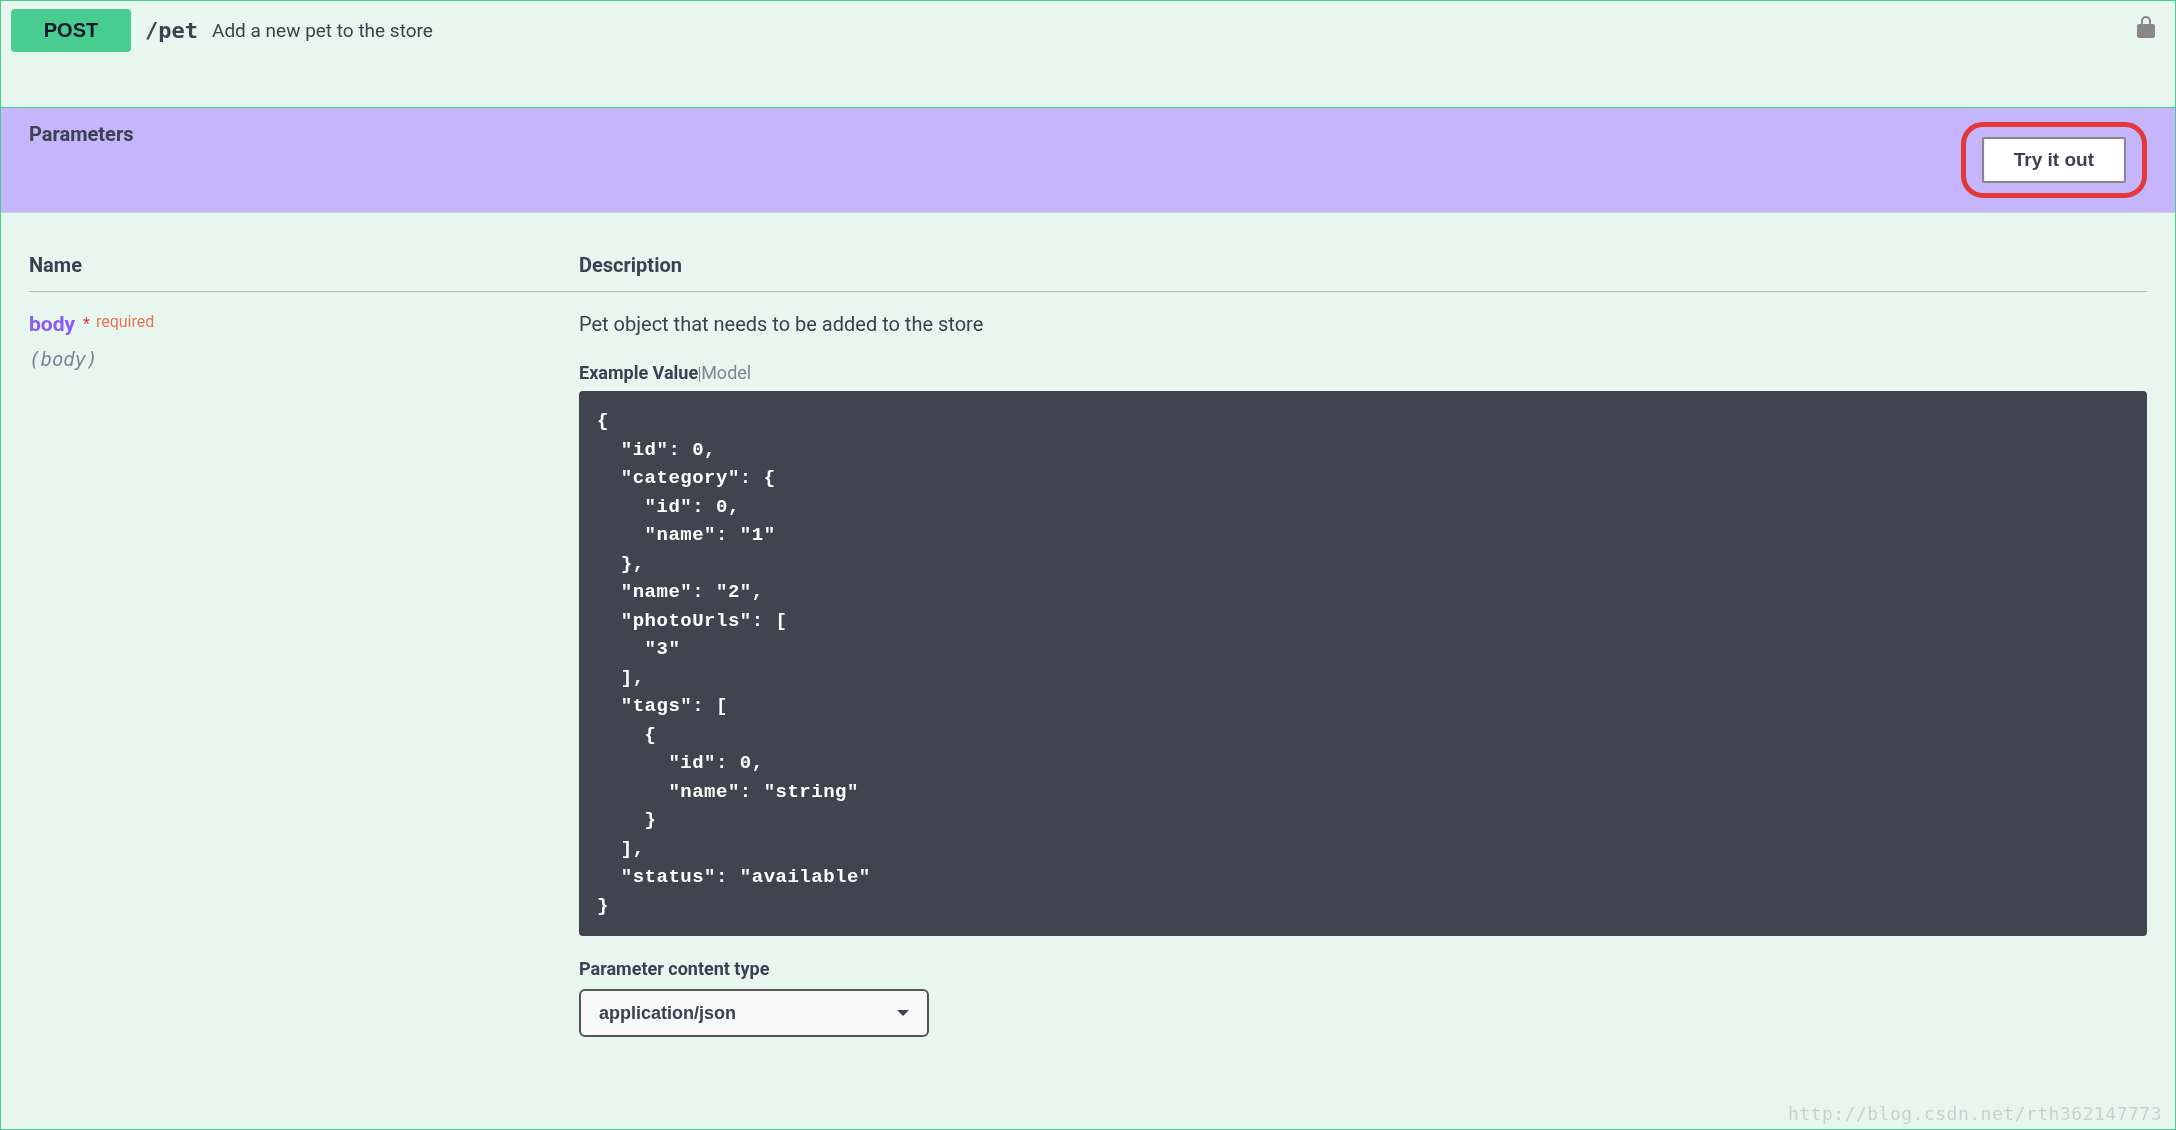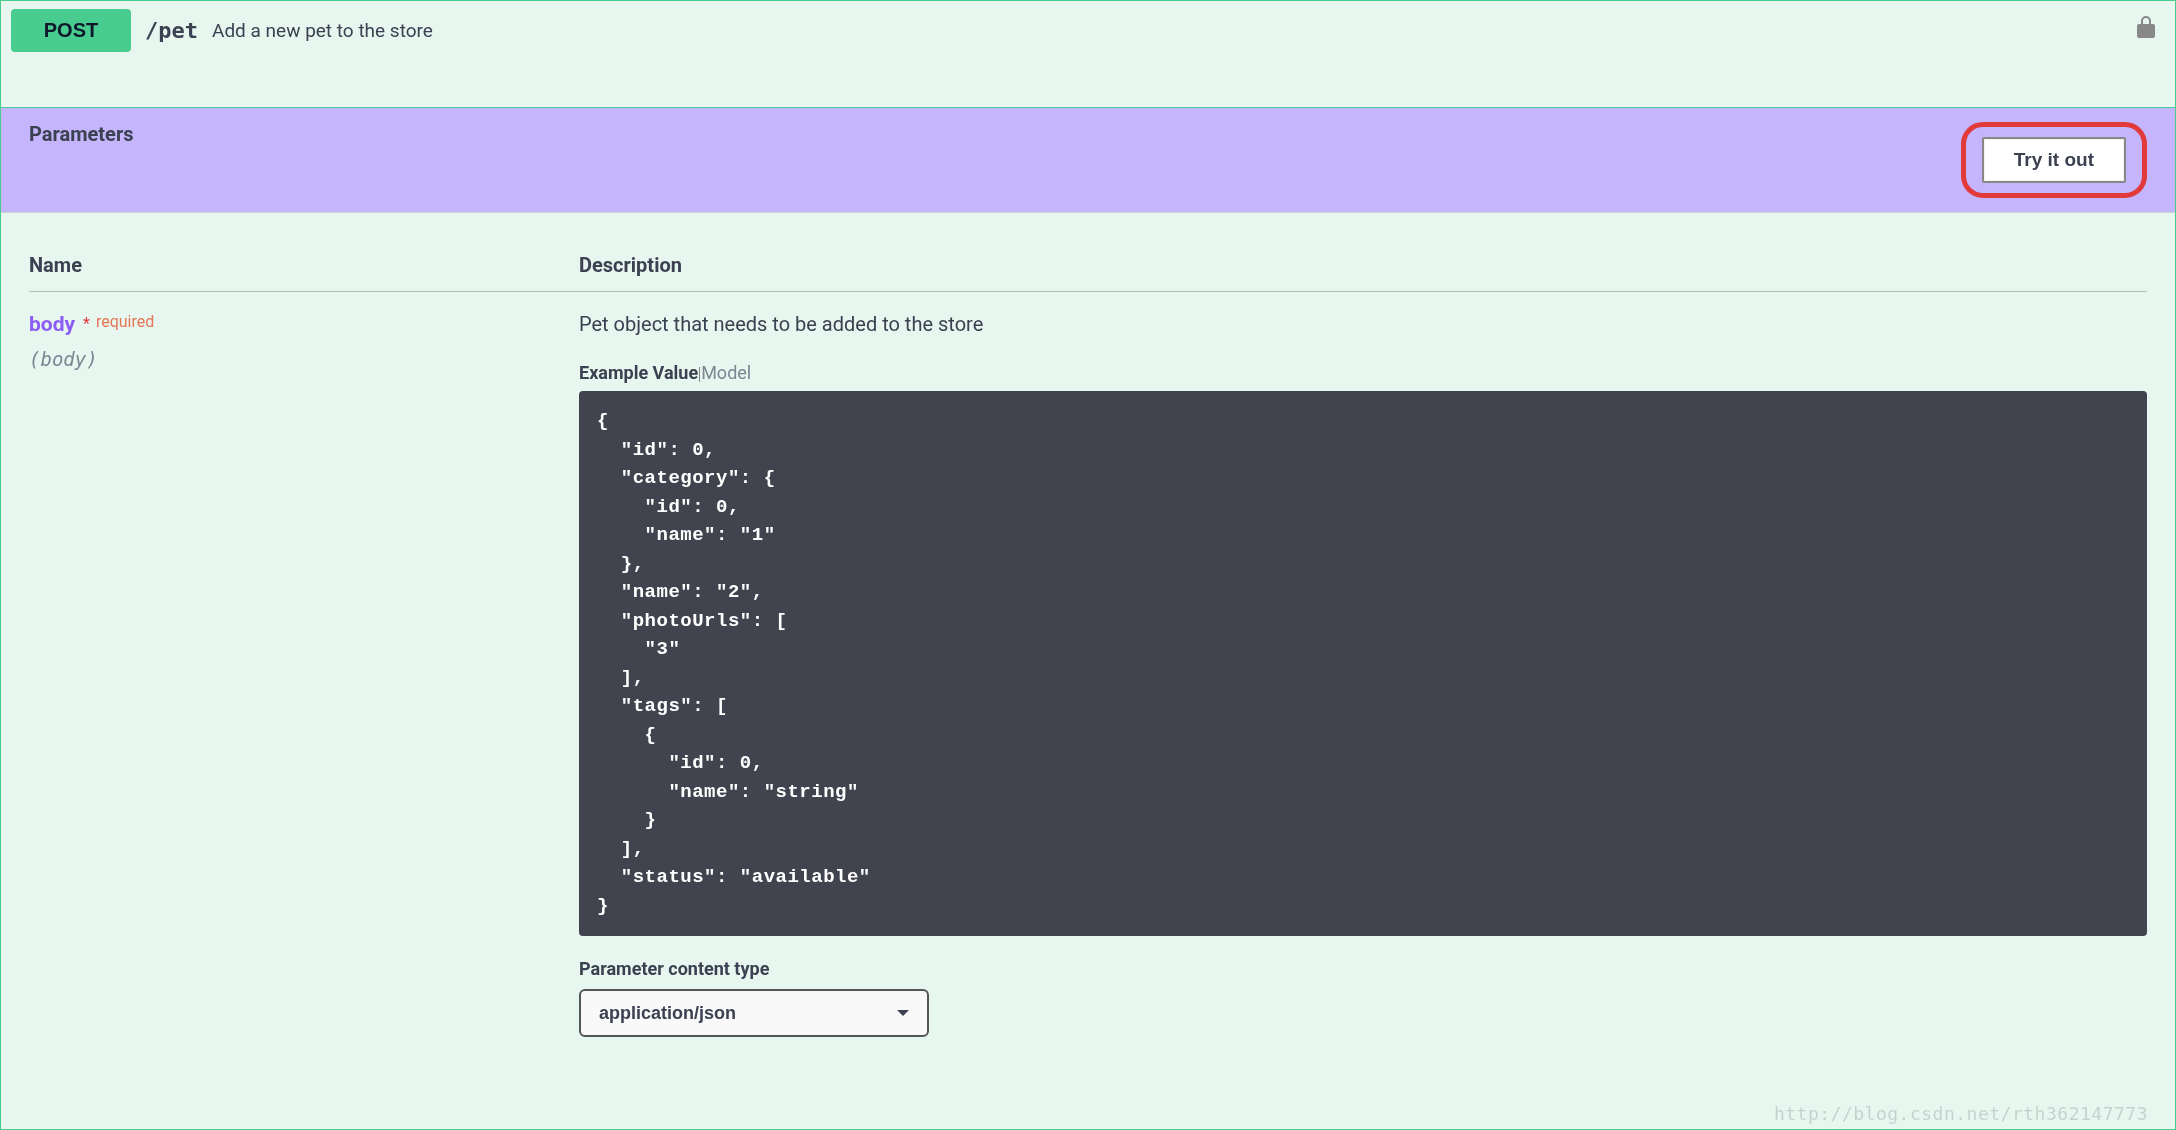--- a/index.html
+++ b/index.html
@@ -195,21 +195,21 @@
     transform: translateY(-50%);
     pointer-events: none;
     width: 16px;
     height: 16px;
     fill: #3b4151;
   }
 
   .watermark {
     position: absolute;
     bottom: 6px;
-    right: 28px;
+    right: 14px;
     color: rgba(0,0,0,0.15);
     font-family: ui-monospace, SFMono-Regular, Menlo, Monaco, Consolas, monospace;
     font-size: 18px;
     letter-spacing: 0.5px;
   }
 </style>
 </head>
 <body>
 
 <div class="opblock">

